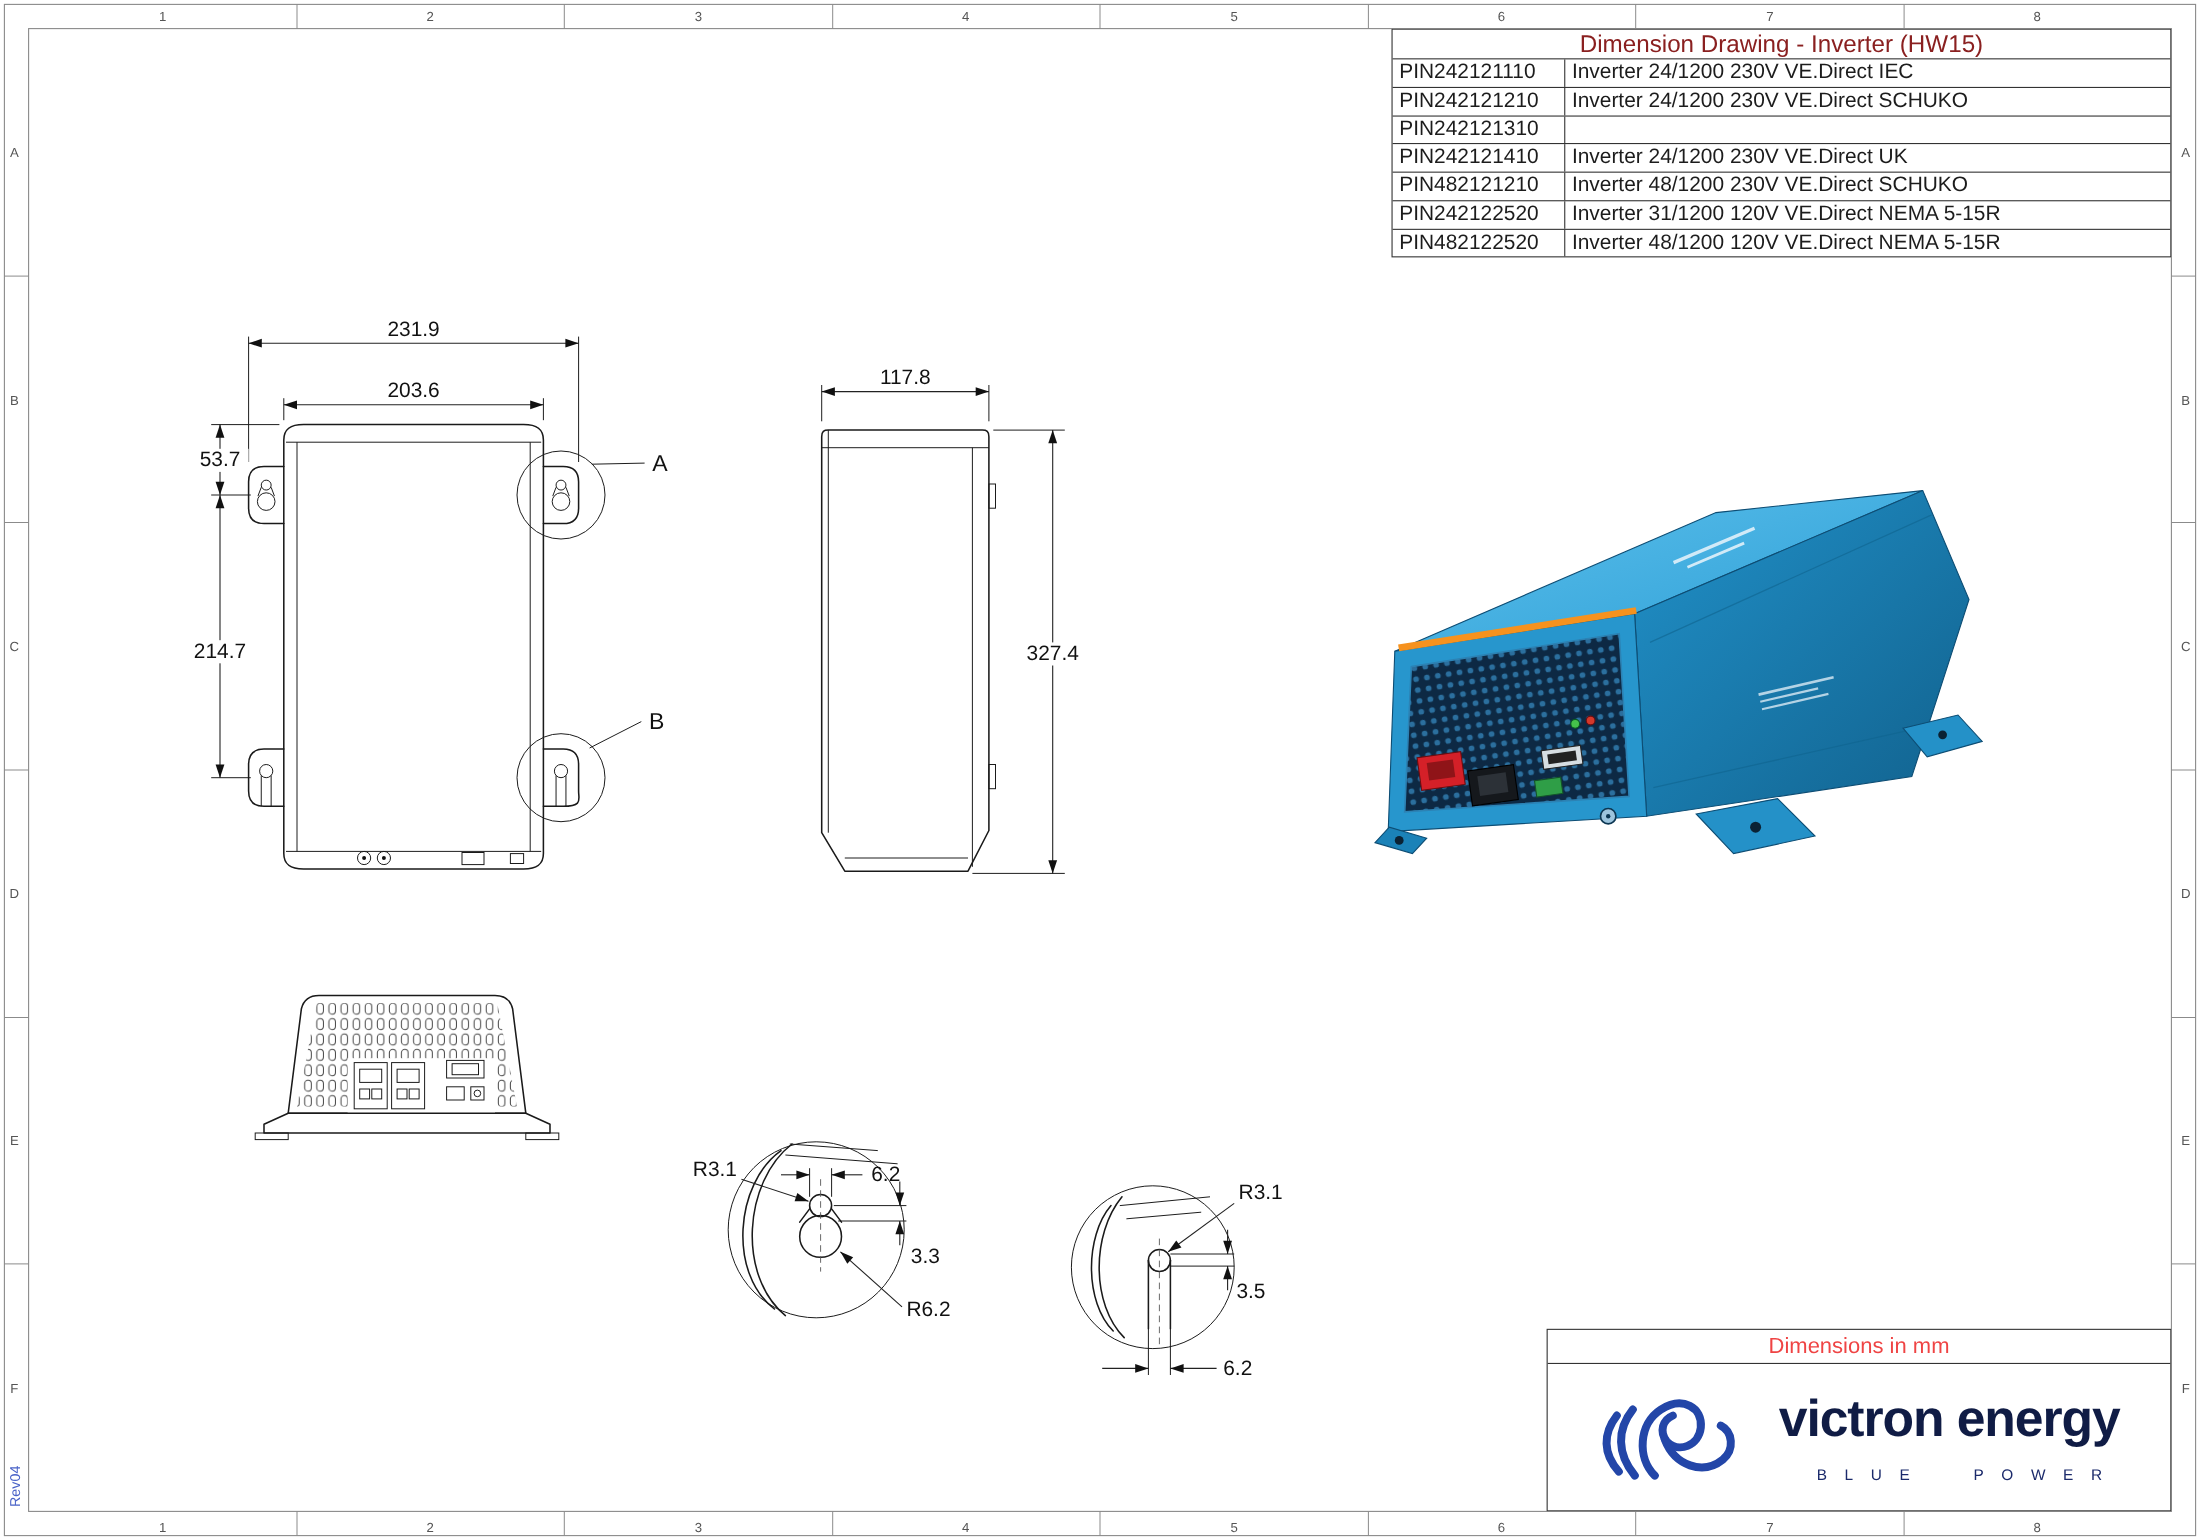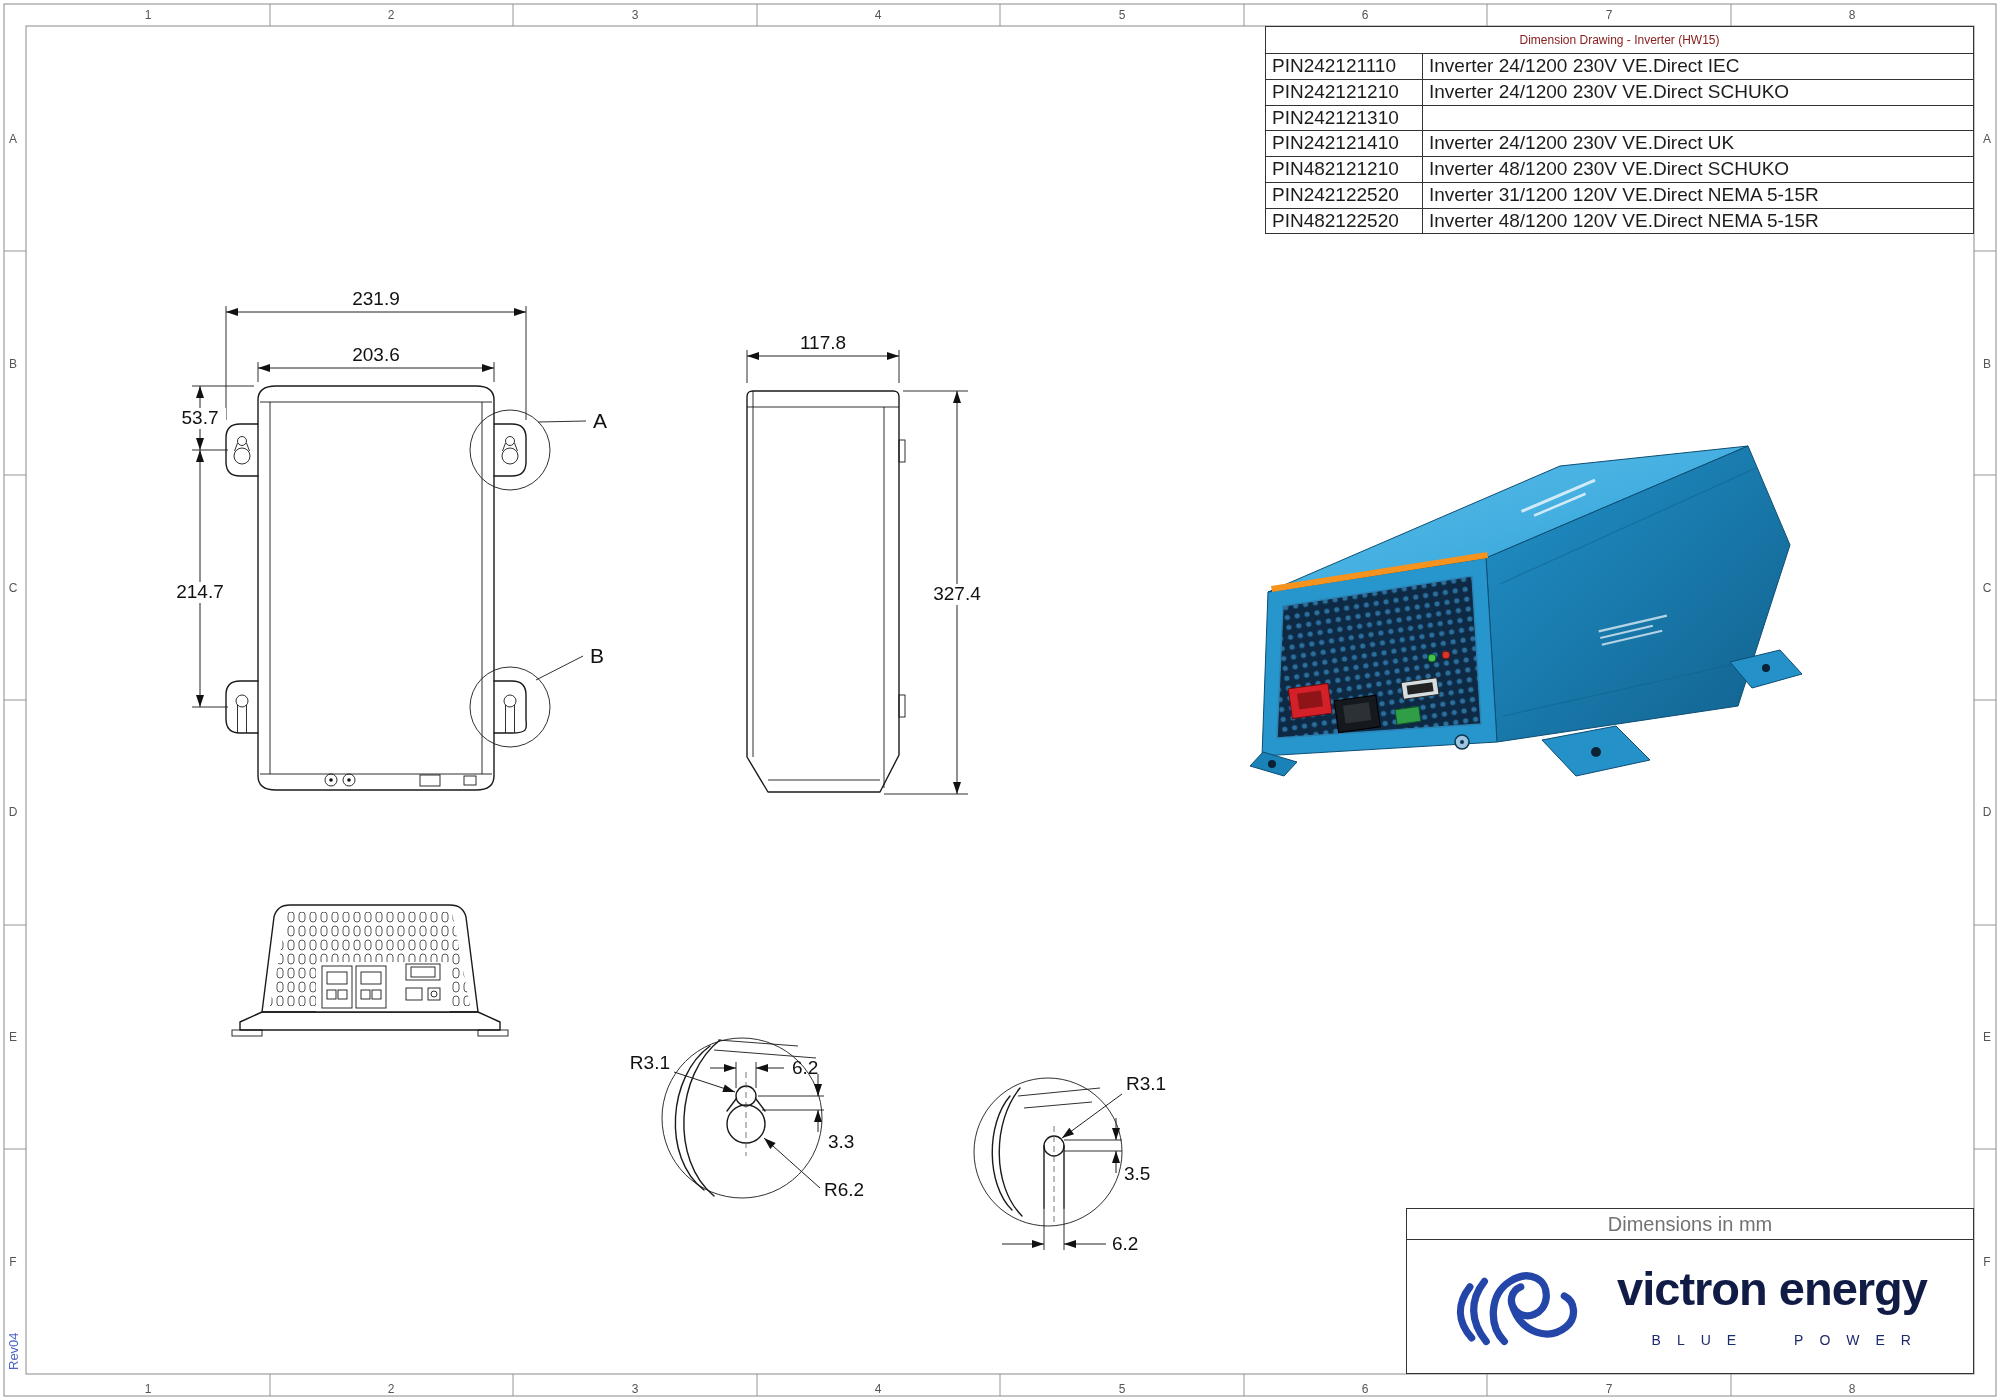--- a/index.html
+++ b/index.html
@@ -9,29 +9,29 @@
   .ol{fill:none;stroke:#1a1a1a;stroke-width:1.4;stroke-linejoin:round;stroke-linecap:round;}
   .tl{fill:none;stroke:#1a1a1a;stroke-width:0.9;}
   .dl{fill:none;stroke:#222;stroke-width:1;}
   .fr{fill:none;stroke:#8a8a8a;stroke-width:1;}
   .cl{fill:none;stroke:#555;stroke-width:0.8;stroke-dasharray:6 4;}
   .dimtxt{font-size:19px;fill:#111;}
   .callout{font-size:21px;fill:#111;}
   .gridtxt{font-size:12px;fill:#555;}
   .ptable{position:absolute;left:1265px;top:26px;width:709px;box-sizing:border-box;
           border:1.5px solid #333;background:#fff;font-size:19px;color:#1c1c1c;}
-  .pt-title{height:26px;line-height:26px;text-align:center;font-size:12px;color:#8a2020;
+  .pt-title{height:26px;line-height:26px;text-align:center;font-size:22px;color:#8a2020;
             border-bottom:1px solid #333;}
   .pt-row{display:flex;height:24.75px;border-bottom:1px solid #333;}
   .pt-row:last-child{border-bottom:none;}
   .pt-pin{width:150px;border-right:1px solid #333;padding-left:6px;line-height:24.75px;white-space:nowrap;}
   .pt-desc{flex:1;padding-left:6px;line-height:24.75px;white-space:nowrap;overflow:hidden;}
   .dimbox{position:absolute;left:1406px;top:1208px;width:568px;height:166px;box-sizing:border-box;
           border:1.5px solid #333;background:#fff;}
-  .dimbox-title{height:30px;line-height:30px;text-align:center;font-size:20px;color:#737373;
+  .dimbox-title{height:30px;line-height:30px;text-align:center;font-size:20px;color:#ef4444;
                 border-bottom:1px solid #333;}
   .logo-row{display:flex;align-items:center;justify-content:center;gap:14px;height:132px;}
   .brand{display:flex;flex-direction:column;align-items:flex-end;}
   .brand-name{font-size:47px;font-weight:700;color:#101c45;letter-spacing:-1px;line-height:1;}
   .brand-tagline{font-size:14px;letter-spacing:16px;color:#1b2a6b;margin-top:20px;word-spacing:22px;}
   .rev{position:absolute;left:6px;top:1370px;transform:rotate(-90deg);transform-origin:0 0;
        font-size:13px;color:#4a63c8;white-space:nowrap;}
 </style>
 </head>
 <body>

